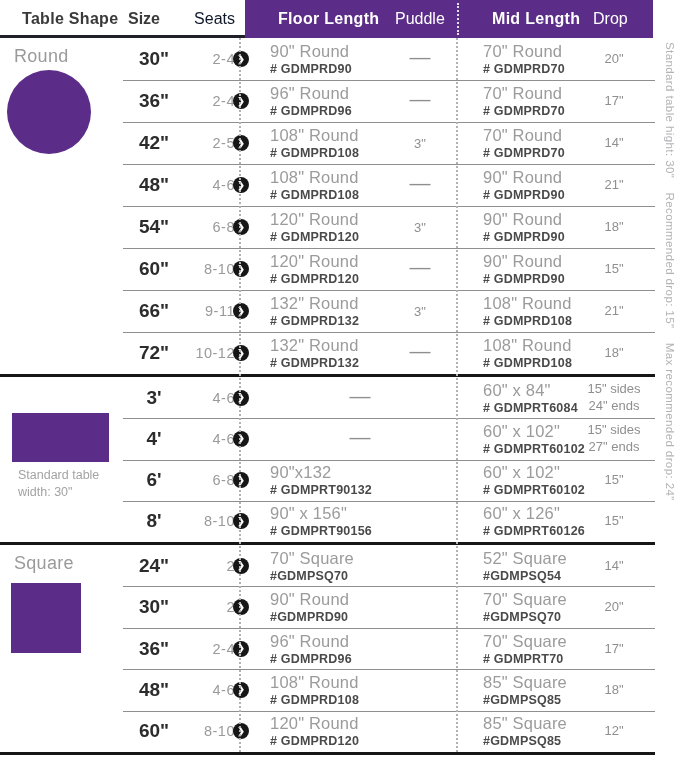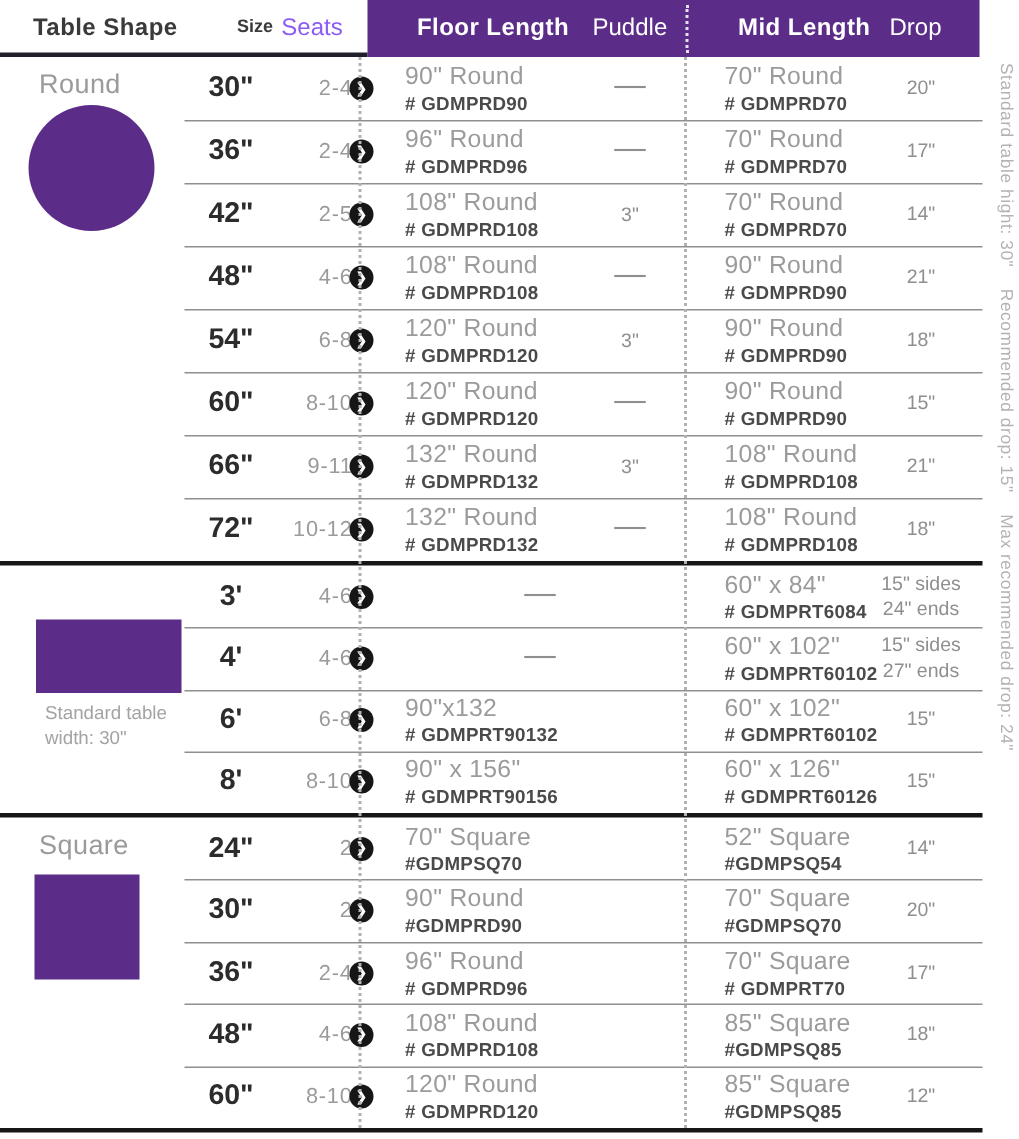--- a/index.html
+++ b/index.html
@@ -3,35 +3,35 @@
 <meta charset="utf-8">
 <style>
   * { margin:0; padding:0; box-sizing:border-box; }
   html,body { background:#fff; }
   body { font-family:"Liberation Sans", sans-serif; }
   .page { position:relative; width:679px; height:759px; background:#fff; overflow:hidden; }
 
   
   .hdr { position:absolute; top:0; left:0; width:679px; height:38px; }
   .hdr .h-shape { position:absolute; left:22px; top:10px; font-size:16px; font-weight:bold; color:#3a3a3a; letter-spacing:.3px; }
-  .hdr .h-size  { position:absolute; left:128px; width:54px; top:10px; text-align:right; font-size:12px; font-weight:bold; color:#3a3a3a; }
-  .hdr .h-seats { position:absolute; left:181px; width:54px; top:10px; text-align:center; font-size:16px; color:#8b5cf6; }
+  .hdr .h-size  { position:absolute; left:128px; width:54px; top:10px; text-align:left; font-size:16px; font-weight:bold; color:#3a3a3a; }
+  .hdr .h-seats { position:absolute; left:181px; width:54px; top:10px; text-align:right; font-size:16px; color:#0f172a; }
   .hdr-underline { position:absolute; left:0; top:35px; width:245px; height:3px; background:#20202a; }
   .hdr .bar { position:absolute; left:245px; top:0; width:408px; height:38px; }
   .bar .h-floor { position:absolute; left:33px; top:10px; font-size:16px; font-weight:bold; color:#fff; letter-spacing:.3px; }
   .bar .h-puddle{ position:absolute; left:150px; top:10px; font-size:16px; color:#fff; }
   .bar .h-mid   { position:absolute; left:247px; top:10px; font-size:16px; font-weight:bold; color:#fff; letter-spacing:.3px; }
   .bar .h-drop  { position:absolute; left:348px; top:10px; font-size:16px; color:#fff; }
   .bar .h-dotted{ position:absolute; left:212px; top:3px; height:32px; border-left:2px dotted rgba(255,255,255,.85); }
 
   
   .sections { position:absolute; top:38px; left:0; width:655px; }
   .section { position:relative; width:655px; }
   .section.bordered { border-top:3px solid #161616; }
-  .shape-cell { position:absolute; left:16px; top:0; width:130px; height:100%;padding-left:42px; }
+  .shape-cell { position:absolute; left:4px; top:0; width:130px; height:100%;padding-left:42px; }
   .shape-label { position:absolute; left:10px; top:8px; font-size:18px; color:#9a9a9a; letter-spacing:.3px; }
   .shape-graphic { position:absolute; }
   .g-round  { left:3px;  top:32px; width:84px; height:84px; border-radius:50%; }
   .g-rect   { left:8px;  top:36px; width:97px; height:49px; }
   .g-square { left:7px;  top:38px; width:70px; height:70px; }
   .shape-caption { position:absolute; left:14px; top:90px; width:106px; font-size:12.5px; line-height:1.35; color:#a3a3a3; }
 
   .rows { display:flex; flex-direction:column; }
   .row { position:relative; flex:1; }
   .row + .row::before { content:""; position:absolute; left:123px; right:0; top:0; border-top:1px solid #8f8f8f; }

